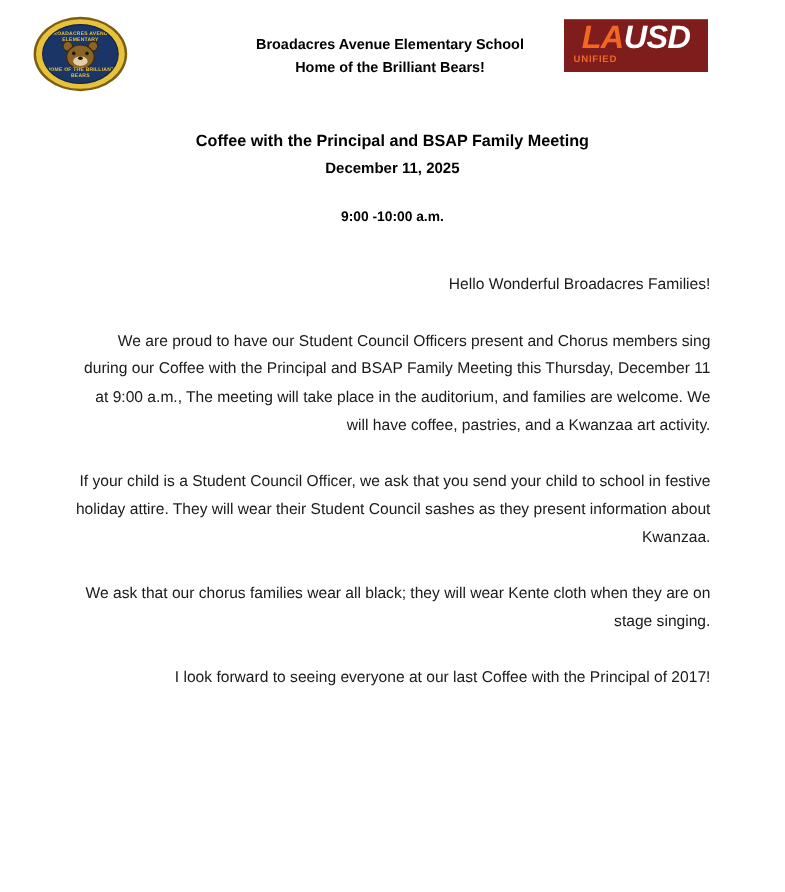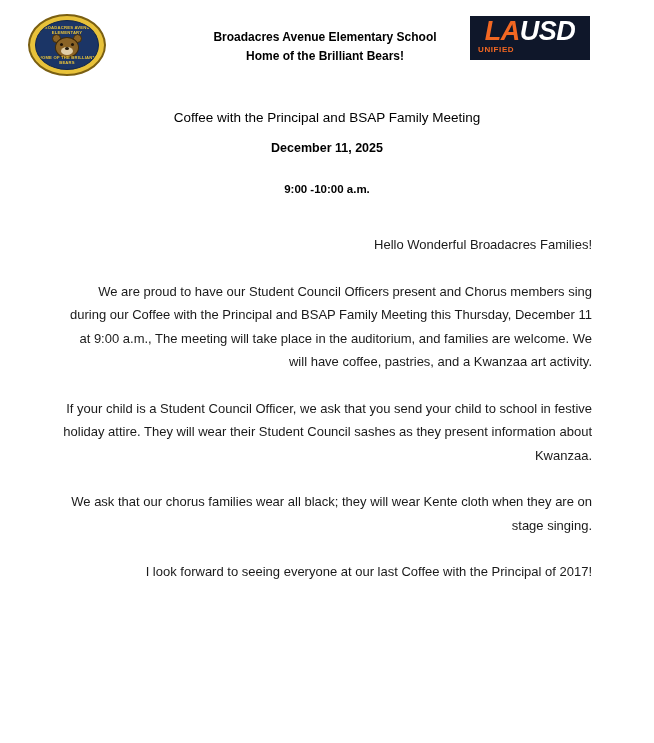--- a/index.html
+++ b/index.html
@@ -129,21 +129,21 @@
     color: #000;
   }
 
   
   .lausd {
     position: absolute;
     right: 64px;
     top: 16px;
     width: 120px;
     height: 44px;
-    background: #0f172a;
+    background: #7f1d1d;
     overflow: hidden;
   }
   .lausd-word {
     position: absolute;
     left: 0; top: 0;
     width: 100%;
     text-align: center;
     font-weight: bold;
     font-style: italic;
     font-size: 27px;
@@ -162,28 +162,28 @@
     font-weight: bold;
     letter-spacing: 0.6px;
   }
 
   
   .meeting-head {
     margin-top: 18px;
     text-align: center;
   }
   .meeting-title {
-    font-weight: normal;
+    font-weight: bold;
     font-size: 13.5px;
     color: #000;
   }
   .meeting-date {
     font-weight: bold;
     font-size: 12.5px;
-    margin-top: 16px;
+    margin-top: 8px;
     color: #000;
   }
   .meeting-time {
     font-weight: bold;
     font-size: 11.5px;
     margin-top: 28px;
     color: #000;
   }
 
   

